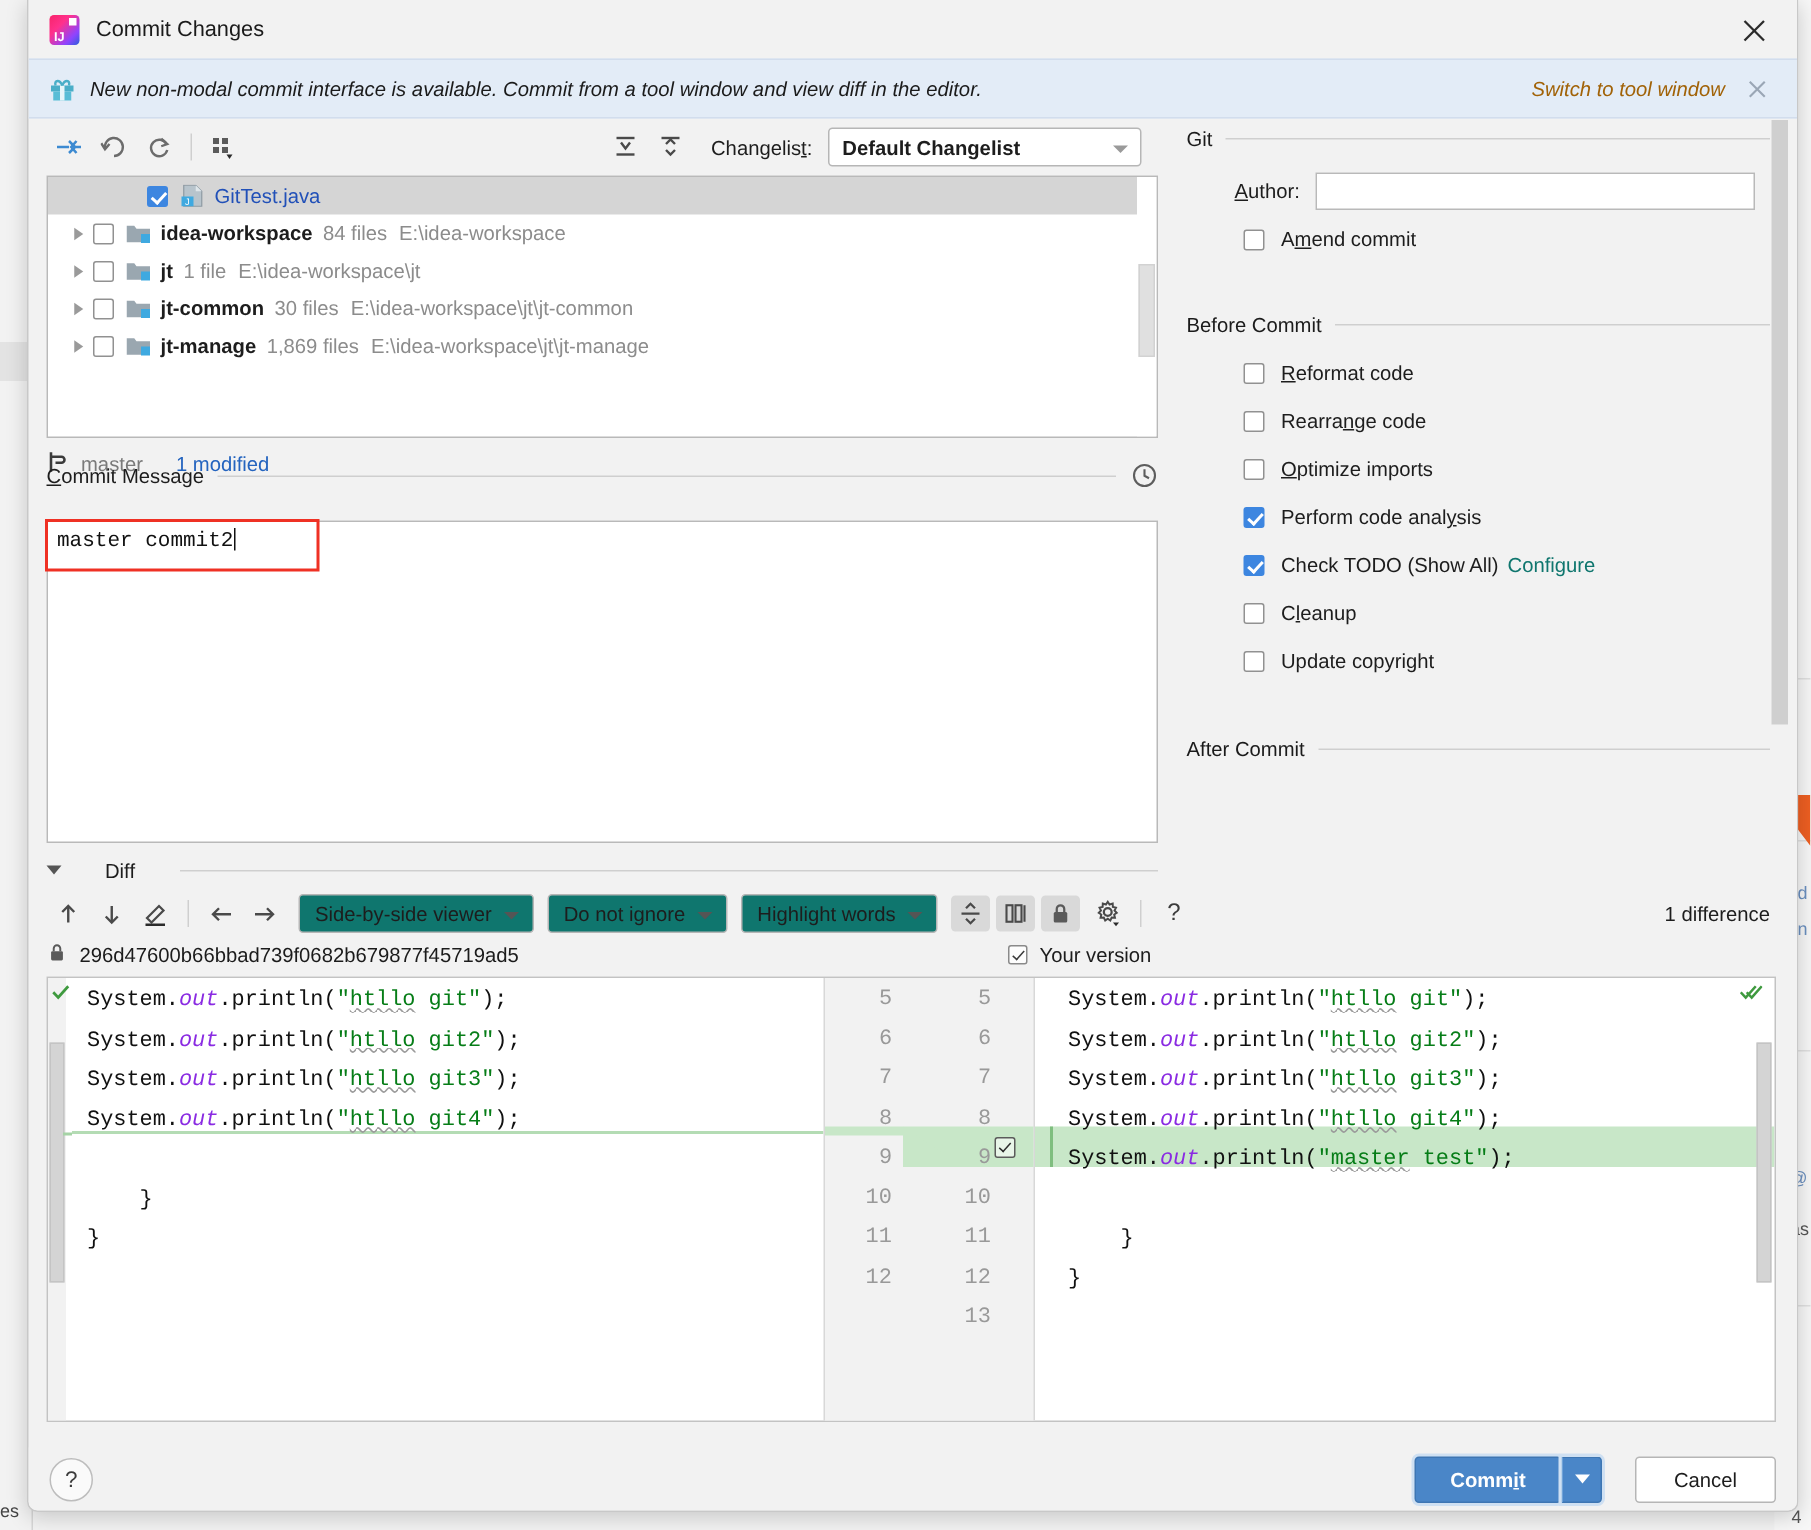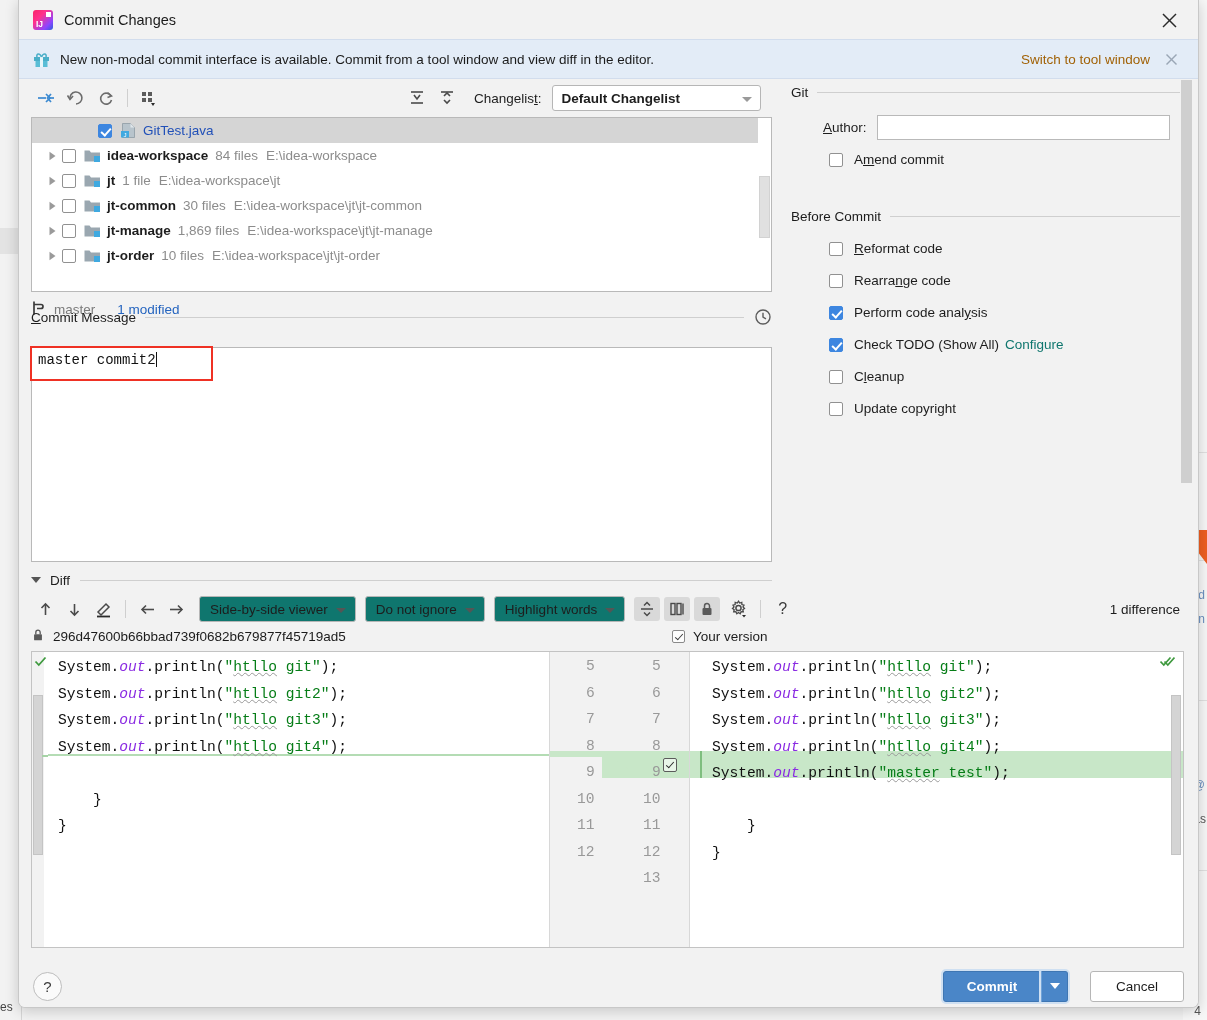--- a/index.html
+++ b/index.html
@@ -46,21 +46,21 @@
   .ij-logo { width:20px; height:20px; border-radius:3px; position:relative; overflow:hidden;
              background:linear-gradient(135deg,#f8246a 0%,#ff318c 35%,#8e44ff 75%,#2b5fd9 100%); }
   .ij-logo::after { content:"IJ"; position:absolute; left:3px; bottom:1px; font-size:8.5px; font-weight:bold; color:#fff; font-family:"Liberation Sans",sans-serif; }
   .ij-logo .sq { position:absolute; right:2px; top:2px; width:5px; height:5px; background:#fff; }
   .title-text { margin-left:11px; font-size:14.5px; color:#1b1b1b; }
   .title-close { position:absolute; right:10px; top:6px; width:38px; height:28px; display:flex; align-items:center; justify-content:center; cursor:default; }
   .title-close svg { display:block; }
 
   
   .banner { position:relative; height:40px; background:#e3ecf7; border-top:1px solid #d2dded; border-bottom:1px solid #d2dded;
-            display:flex; align-items:center; padding:12px 14px; }
+            display:flex; align-items:center; padding:12px 14px;font-style:italic; }
   .banner .gift { width:17px; height:17px; position:relative; flex:none; }
   .banner-text { margin-left:10px; font-size:13.5px; color:#1b1b1b; }
   .banner-link { margin-left:auto; color:#a16207; font-size:13.5px; cursor:default; }
   .banner-x { width:26px; margin-left:8px; display:flex; align-items:center; justify-content:center; color:#9aa6b5; }
 
   
   .body { position:relative; height:calc(1008px - 39px - 42px); }
 
   
   .leftcol { position:absolute; left:0; top:0; width:767px; bottom:0; }
@@ -101,21 +101,21 @@
   .cm-header .lbl { font-size:13.5px; }
   .cm-header .lbl u { text-decoration:underline; }
   .cm-header .rule { flex:1; height:1px; background:#cfcfcf; margin-left:9px; margin-right:10px; }
   .cm-header .clock { width:18px; height:18px; }
   .cm-box { position:absolute; left:12px; right:14px; top:268px; height:215px; background:#fff; border:1px solid #b9b9b9; }
   .cm-text { position:absolute; left:6px; top:4px; font-family:"Liberation Mono", monospace; font-size:14px; color:#111; white-space:pre; }
   .cm-caret { display:inline-block; width:1px; height:15px; background:#111; vertical-align:-3px; }
   .cm-highlight { position:absolute; left:-2px; top:-2px; width:183px; height:35px; border:2px solid #ef3124; }
 
   
-  .diff-head { position:absolute; left:12px; right:14px; top:490px; height:22px; display:flex; align-items:center; }
+  .diff-head { position:absolute; left:12px; right:14px; top:490px; height:22px; display:flex; align-items:center;gap:20px; }
   .diff-head .tri { width:0;height:0;border-left:5px solid transparent;border-right:5px solid transparent;border-top:6px solid #555; margin-right:9px; }
   .diff-head .rule { flex:1; height:1px; background:#cfcfcf; margin-left:10px; }
 
   
   .rightcol { position:absolute; left:772px; top:0; right:0; bottom:0; }
   .grp { position:relative; display:flex; align-items:center; margin-top:4px; }
   .grp .t { font-size:13.5px; color:#1b1b1b; }
   .grp .rule { flex:1; height:1px; background:#cfcfcf; margin-left:9px; margin-right:18px; }
   .field-row { display:flex; align-items:center; margin:15px 0 0 32px; }
   .field-row .lab { font-size:13.5px; }
@@ -359,35 +359,20 @@
               </span>
               <span class="cb"></span>
               <span class="ficon"><svg width="17" height="15" viewBox="0 0 17 15">
                   <path d="M0.5 2.5 h5 l1.5 2 h9 v9 h-15.5 z" fill="#9aa7b0"></path>
                   <rect x="10" y="8" width="6" height="6" fill="#3fa9e0"></rect>
                 </svg></span>
               <span class="fname">jt-manage</span>
               <span class="fmeta">1,869 files</span>
               <span class="fpath">E:\idea-workspace\jt\jt-manage</span>
             </div>
-            <div class="trow" style="padding-left: 10px;">
-              <span class="twist">
-                <svg width="9" height="10" viewBox="0 0 9 10">
-                  <path d="M1.5 0.8 L7.5 5 L1.5 9.2 Z" fill="#9a9a9a"></path>
-                </svg>
-              </span>
-              <span class="cb"></span>
-              <span class="ficon"><svg width="17" height="15" viewBox="0 0 17 15">
-                  <path d="M0.5 2.5 h5 l1.5 2 h9 v9 h-15.5 z" fill="#9aa7b0"></path>
-                  <rect x="10" y="8" width="6" height="6" fill="#3fa9e0"></rect>
-                </svg></span>
-              <span class="fname">jt-order</span>
-              <span class="fmeta">10 files</span>
-              <span class="fpath">E:\idea-workspace\jt\jt-order</span>
-            </div>
           </div>
         <div class="tree-scroll">
             <div class="tree-thumb"></div>
           </div>
       </div>
 
       <div class="branchline">
         <span>
           <svg width="14" height="16" viewBox="0 0 14 16">
             <line x1="3" y1="1.5" x2="3" y2="14.5" stroke="#3b3b3b" stroke-width="1.7"></line>
@@ -445,37 +430,45 @@
 
       <div class="opt" style="margin-top:17px;">
         <span class="cb"></span>
         <span><u>R</u>eformat code</span>
       </div>
       <div class="opt" style="margin-top:17px;">
         <span class="cb"></span>
         <span>Rearra<u>n</u>ge code</span>
       </div>
       <div class="opt" style="margin-top:17px;">
+        <span class="cb"></span>
+        <span><u>O</u>ptimize imports</span>
+      </div>
+      <div class="opt" style="margin-top:17px;">
         <span class="cb on"></span>
         <span>Perform code anal<u>y</u>sis</span>
       </div>
       <div class="opt" style="margin-top:17px;">
         <span class="cb on"></span>
         <span>Check TODO (Show All)</span>
         <span class="cfg">Configure</span>
       </div>
       <div class="opt" style="margin-top:17px;">
         <span class="cb"></span>
         <span>C<u>l</u>eanup</span>
       </div>
       <div class="opt" style="margin-top:17px;">
         <span class="cb"></span>
         <span>Update copyright</span>
       </div>
 
+      <div class="grp" style="margin-top:44px;">
+        <span class="t">After Commit</span>
+        <span class="rule"></span>
+      </div>
     </div>
 
     <div class="diffwrap">
 
       <div class="diff-tb">
         <span class="dtb">
           <svg width="17" height="17" viewBox="0 0 17 17">
               <line x1="8.5" y1="14" x2="8.5" y2="3" stroke="#4a4a4a" stroke-width="1.6"></line>
               <path d="M4.5 7 L8.5 3 L12.5 7" fill="none" stroke="#4a4a4a" stroke-width="1.6"></path>
             </svg>

